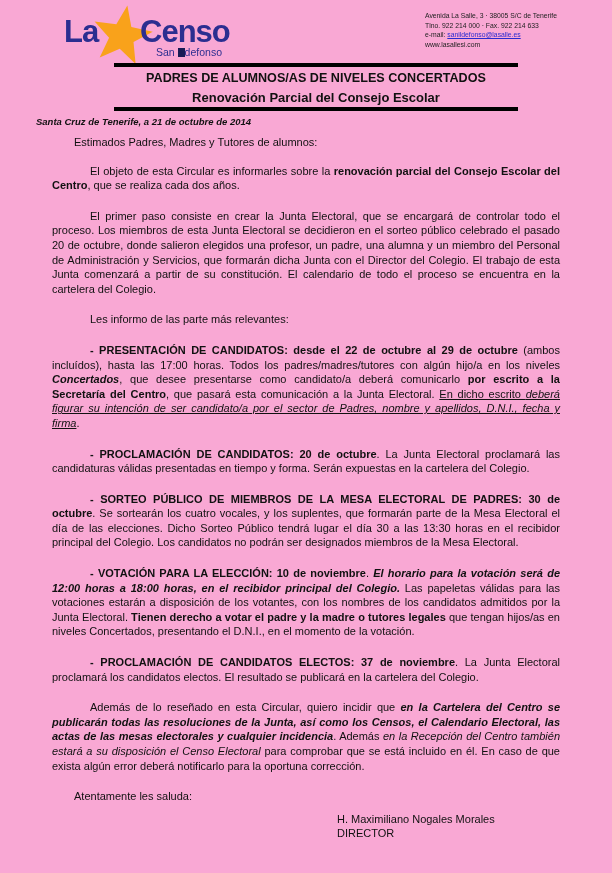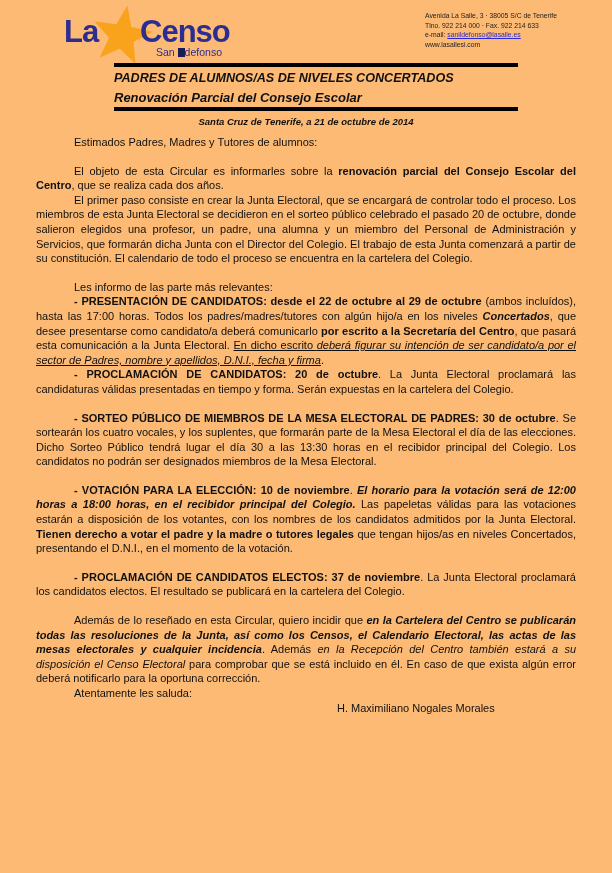--- a/index.html
+++ b/index.html
@@ -5,21 +5,21 @@
   :root{
     --brand-blue:#2b2e90;
     --brand-star:#f9a21b;
     --link-blue:#2a2ad0;
     --ink:#111111;
   }
   html,body{margin:0;padding:0;background:#ffffff;}
   .page{
     position:relative;
     width:612px;height:873px;
-    background:#fdba74;
+    background:#f9a8d4;
     font-family:"Liberation Sans","DejaVu Sans",sans-serif;
     color:var(--ink);
     overflow:hidden;
   }
 
   
   .logo{position:absolute;left:64px;top:10px;width:180px;height:56px;}
   .logo-la{
     position:absolute;left:0;top:6px;
     font-size:31px;font-weight:bold;color:var(--brand-blue);
@@ -49,41 +49,41 @@
   }
   .contact .email a,
   .contact .email .lnk{
     color:var(--link-blue);text-decoration:underline;cursor:pointer;
   }
 
   
   .rule{position:absolute;left:114px;width:404px;height:4px;background:#000;}
   .rule.top{top:63px;}
   .rule.bottom{top:107px;}
-  .titlebox{position:absolute;left:114px;top:69px;width:404px;text-align:left;font-style:italic;}
+  .titlebox{position:absolute;left:114px;top:69px;width:404px;text-align:center;}
   .titlebox .t1{font-size:12.6px;font-weight:bold;line-height:19px;}
   .titlebox .t2{font-size:13px;font-weight:bold;line-height:19px;}
 
   
   .letter{
     position:absolute;left:36px;top:116px;width:540px;
     font-size:11px;line-height:14.6px;
   }
   .dateline{
-    text-align:center;font-size:9.5px;font-weight:bold;font-style:italic;
+    text-align:left;font-size:9.5px;font-weight:bold;font-style:italic;
     line-height:12px;
   }
   .salutation{margin-top:7px;text-indent:38px;}
-  .para{margin:0;text-align:justify;text-indent:38px;}
+  .para{margin:16px;text-align:justify;text-indent:38px;}
   .para.gap{margin-top:14px;}
   .b{font-weight:bold;}
   .i{font-style:italic;}
   .u{text-decoration:underline;}
   .closing{margin-top:0;text-indent:38px;}
-  .signature{margin-top:0;margin-left:301px;line-height:14.6px;}
+  .signature{margin-top:8px;margin-left:301px;line-height:14.6px;}
 </style>
 </head>
 <body>
 
 <div class="page">
 
   <div class="logo">
     <span class="logo-la">La</span>
     <span class="logo-star">
       <svg viewBox="0 0 100 100" width="62" height="62">
@@ -120,16 +120,17 @@
         <p class="para"><span class="b">- PROCLAMACIÓN DE CANDIDATOS: 20 de octubre</span><span>. La Junta Electoral proclamará las candidaturas válidas presentadas en tiempo y forma. Serán expuestas en la cartelera del Colegio.</span></p>
         <p class="para gap"><span class="b">- SORTEO PÚBLICO DE MIEMBROS DE LA MESA ELECTORAL DE PADRES: 30 de octubre</span><span>. Se sortearán los cuatro vocales, y los suplentes, que formarán parte de la Mesa Electoral el día de las elecciones. Dicho Sorteo Público tendrá lugar el día 30 a las 13:30 horas en el recibidor principal del Colegio. Los candidatos no podrán ser designados miembros de la Mesa Electoral.</span></p>
         <p class="para gap"><span class="b">- VOTACIÓN PARA LA ELECCIÓN: 10 de noviembre</span><span>. </span><span class="b i">El horario para la votación será de 12:00 horas a 18:00 horas, en el recibidor principal del Colegio.</span><span> Las papeletas válidas para las votaciones estarán a disposición de los votantes, con los nombres de los candidatos admitidos por la Junta Electoral. </span><span class="b">Tienen derecho a votar el padre y la madre o tutores legales</span><span> que tengan hijos/as en niveles Concertados, presentando el D.N.I., en el momento de la votación.</span></p>
         <p class="para gap"><span class="b">- PROCLAMACIÓN DE CANDIDATOS ELECTOS: 37 de noviembre</span><span>. La Junta Electoral proclamará los candidatos electos. El resultado se publicará en la cartelera del Colegio.</span></p>
         <p class="para gap"><span>Además de lo reseñado en esta Circular, quiero incidir que </span><span class="b i">en la Cartelera del Centro se publicarán todas las resoluciones de la Junta, así como los Censos, el Calendario Electoral, las actas de las mesas electorales y cualquier incidencia</span><span>. Además </span><span class="i">en la Recepción del Centro también estará a su disposición el Censo Electoral</span><span> para comprobar que se está incluido en él. En caso de que exista algún error deberá notificarlo para la oportuna corrección.</span></p>
       </div>
 
     <div class="closing">Atentamente les saluda:</div>
     <div class="signature">
       <div>H. Maximiliano Nogales Morales</div>
+      <div>DIRECTOR</div>
     </div>
   </div>
 
 </div>
 
 </body></html>

